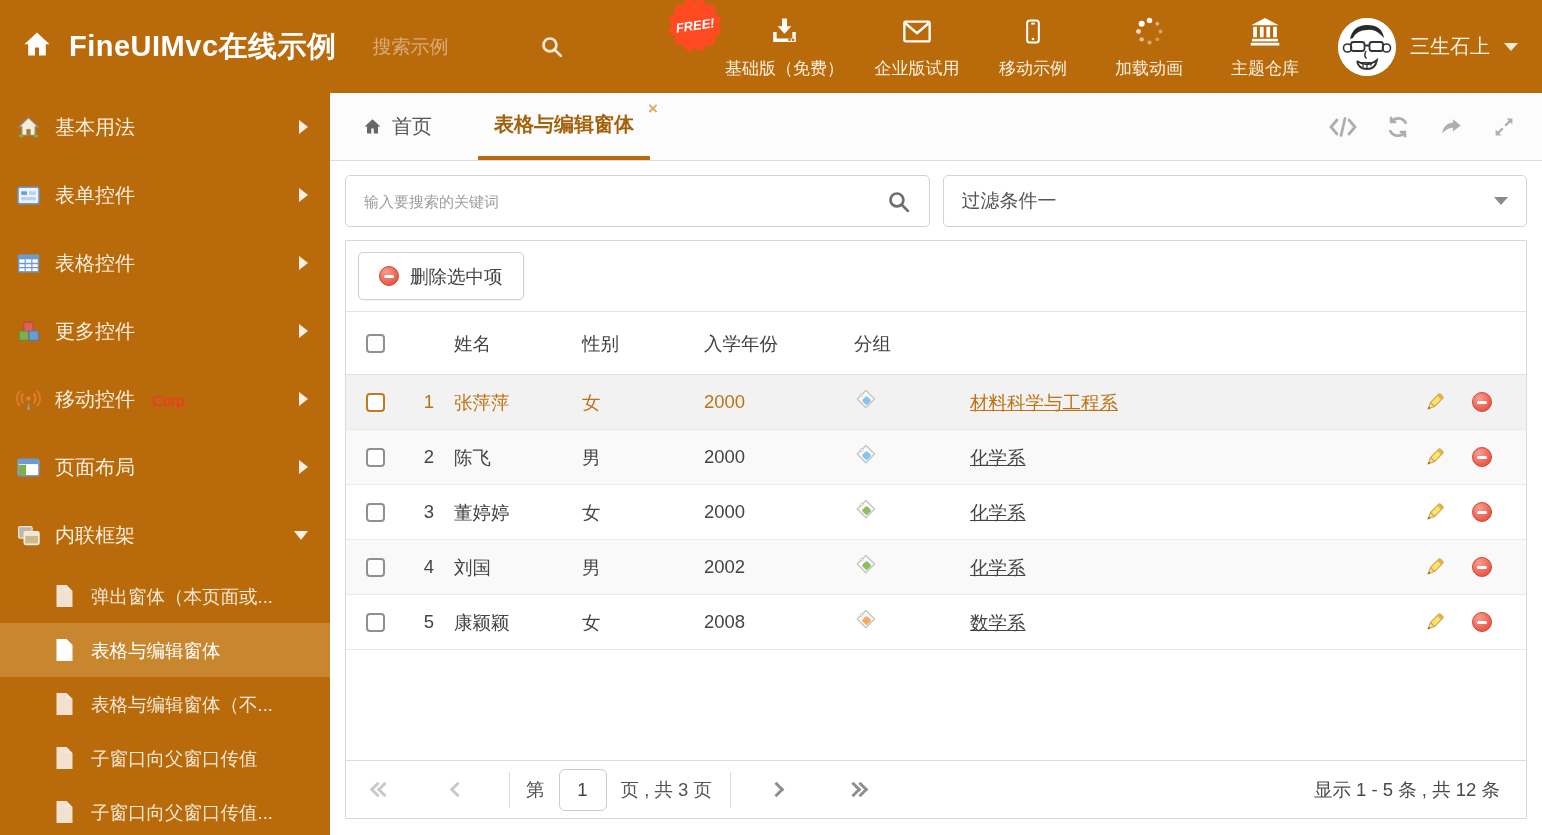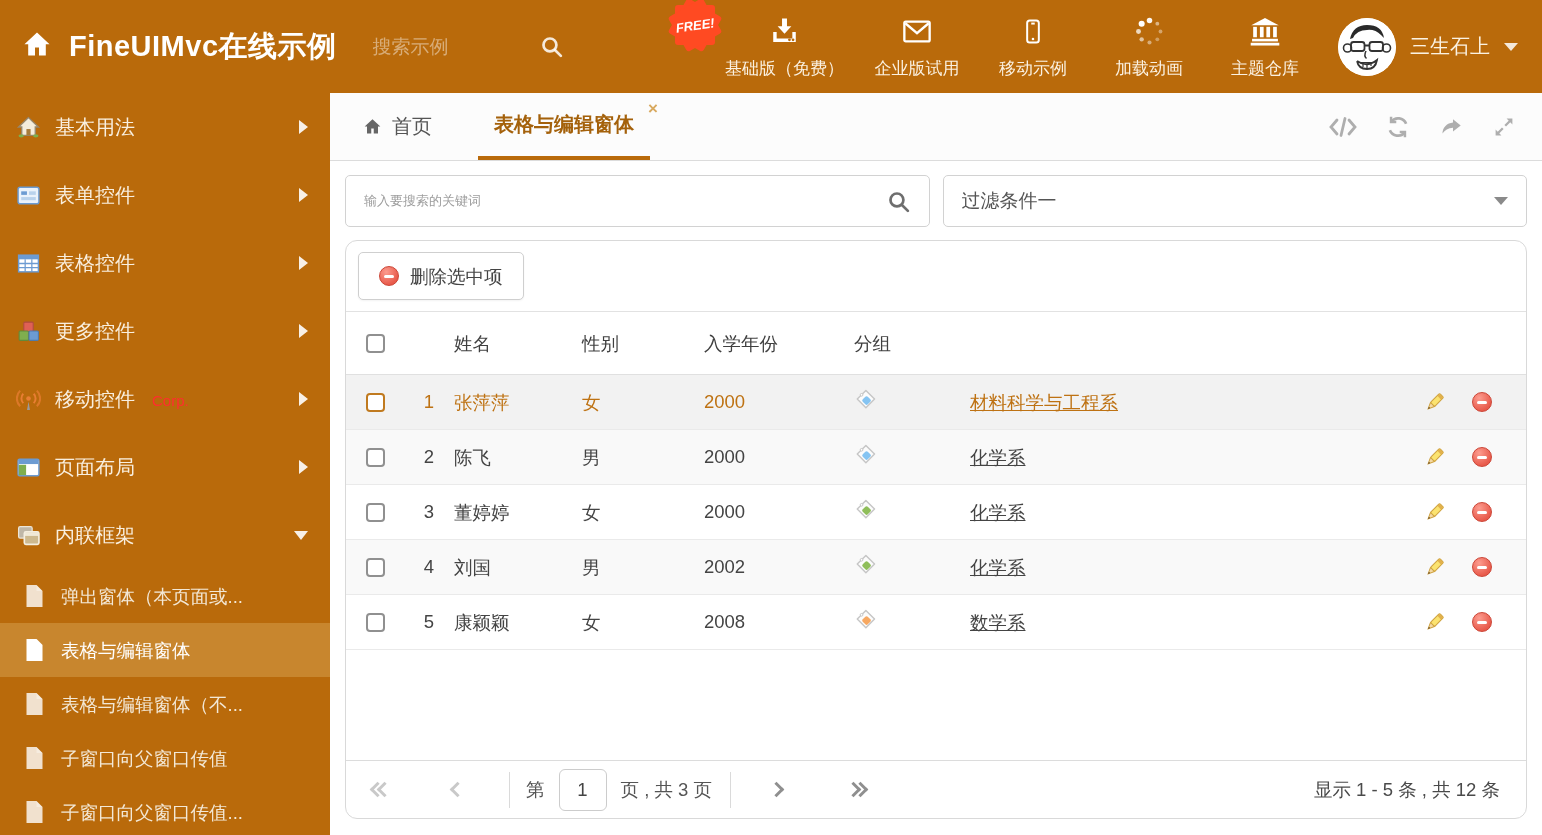--- a/index.html
+++ b/index.html
@@ -30,46 +30,46 @@
 
 .shell{display:flex;height:742px}
 .sidebar{width:330px;flex-shrink:0;background:#B96A0B;overflow:hidden}
 .snav-item{height:68px;display:flex;align-items:center;padding:0 22px 0 15px;cursor:pointer}
 .snav-item .sicon{width:26px;height:26px;display:flex;align-items:center;justify-content:center}
 .snav-item .slabel{margin-left:14px;font-size:20px;color:#F9EFDF;white-space:nowrap}
 .corp{margin-left:17px;font-size:15px;color:#FF2E2E;margin-top:3px}
 .schev{margin-left:auto}
 .chev-r{width:0;height:0;border-top:7px solid transparent;border-bottom:7px solid transparent;border-left:9px solid rgba(255,255,255,.9)}
 .chev-d{width:0;height:0;border-left:7px solid transparent;border-right:7px solid transparent;border-top:9px solid rgba(255,255,255,.9)}
-.snav-sub{height:54px;display:flex;align-items:center;padding-left:24px;cursor:pointer;color:rgba(255,255,255,.8)}
+.snav-sub{height:54px;display:flex;align-items:center;padding-left:54px;cursor:pointer;color:rgba(255,255,255,.8)}
 .snav-sub .doc{display:flex}
 .snav-sub .slabel{margin-left:16px;font-size:18.5px;color:#F3E8D6;white-space:nowrap}
 .snav-sub.selected{background:#C8862E}
 .snav-sub.selected .slabel{color:#fff}
 .snav-sub.selected{color:#fff}
 
 .main{flex:1;display:flex;flex-direction:column;min-width:0;background:#fff}
 .tabbar{height:68px;background:#FCFCFC;border-bottom:1px solid #DCDCDC;display:flex;align-items:stretch}
 .tab-home{display:flex;align-items:center;gap:9px;margin-left:32px;color:#555;font-size:20px;cursor:pointer}
 .tab-active{margin-left:46px;display:flex;align-items:center;position:relative;padding:0 16px;
   font-size:20px;font-weight:bold;color:#A4610B;border-bottom:4px solid #B96A0B;cursor:pointer}
 .tab-close{position:absolute;top:7px;right:-8px;color:#D8A95F;font-size:17px;font-weight:bold;line-height:1;cursor:pointer}
 .tab-tools{margin-left:auto;display:flex;align-items:center;gap:27px;padding-right:26px}
 .ttool{display:flex;cursor:pointer}
 .filter-row{display:flex;gap:13px;margin:14px 15px 0}
 .searchbox,.selectbox{flex:1;height:52px;border:1px solid #D2D2D2;border-radius:5px;background:#fff;
   display:flex;align-items:center;padding:0 18px}
-.searchbox input{flex:1;border:none;outline:none;font-size:13px;color:#444;font-family:Liberation Mono, monospace}
+.searchbox input{flex:1;border:none;outline:none;font-size:15px;color:#444;font-family:Liberation Sans, sans-serif}
 .searchbox input::placeholder{color:#9D9D9D}
 .searchbox .sicon2{display:flex;cursor:pointer}
 .selectbox{cursor:pointer}
 .selectbox .selval{flex:1;font-size:19px;color:#555}
 .caret.dark{border-top-color:#8A8A8A;border-left-width:7px;border-right-width:7px}
 
-.grid{margin:13px 15px 16px;border:1px solid #D9D9D9;border-radius:12px;flex:1;display:flex;flex-direction:column;overflow:hidden;background:#fff}
+.grid{margin:13px 15px 16px;border:1px solid #D9D9D9;border-radius:1px;flex:1;display:flex;flex-direction:column;overflow:hidden;background:#fff}
 .gtoolbar{padding:11px 12px;border-bottom:1px solid #E2E2E2;display:flex}
 .btn{height:48px;display:flex;align-items:center;gap:11px;padding:0 20px;background:#fff;border:1px solid #CFCFCF;
   border-radius:5px;font-size:18.5px;color:#444;cursor:pointer;font-family:inherit;box-shadow:0 1px 2px rgba(0,0,0,.05)}
 .btn-add{margin-left:auto}
 .ic-minus,.ic-plus{width:20px;height:20px;border-radius:50%;position:relative;flex-shrink:0;display:inline-block}
 .ic-minus{background:radial-gradient(circle at 35% 28%,#FC9C8F,#E85A4B 72%);border:1px solid #CC4536}
 .ic-minus::after{content:"";position:absolute;left:4px;right:4px;top:7.5px;height:3.4px;background:#fff;border-radius:2px}
 .ic-plus{background:radial-gradient(circle at 35% 28%,#AEDB82,#68AC3B 72%);border:1px solid #5A9A33}
 .ic-plus::after{content:"";position:absolute;left:4px;right:4px;top:7.5px;height:3.4px;background:#fff;border-radius:2px}
 .ic-plus::before{content:"";position:absolute;top:4px;bottom:4px;left:7.5px;width:3.4px;background:#fff;border-radius:2px}

